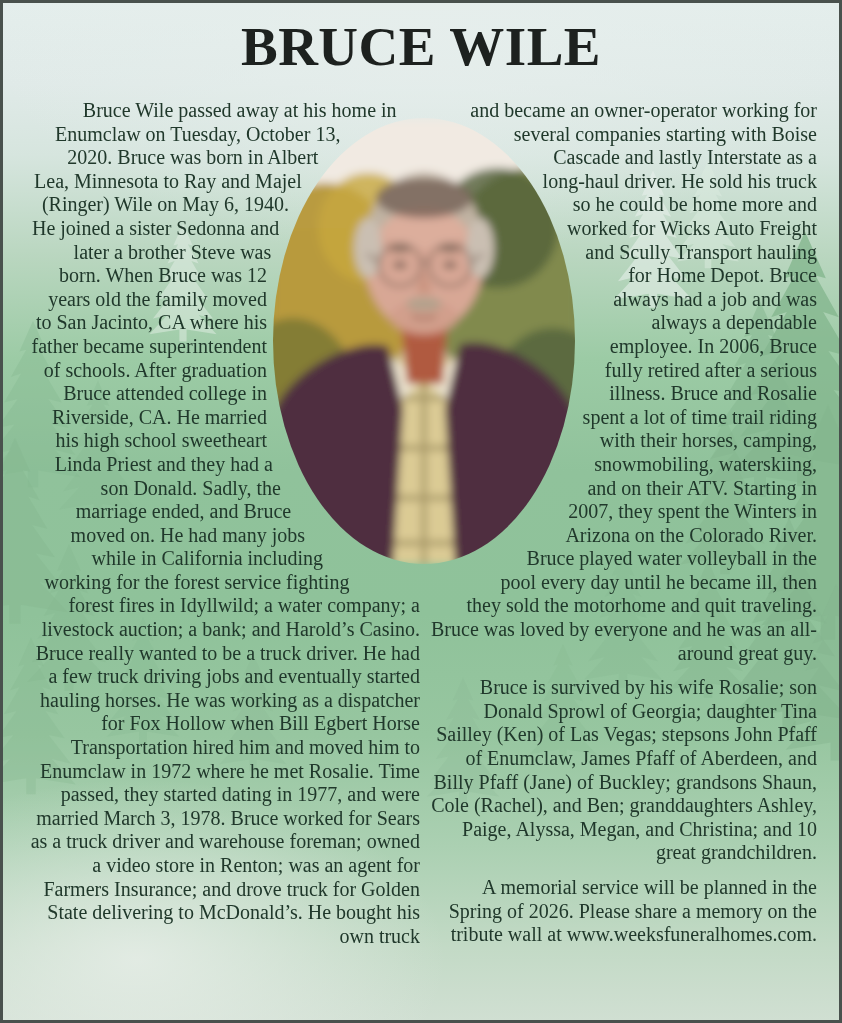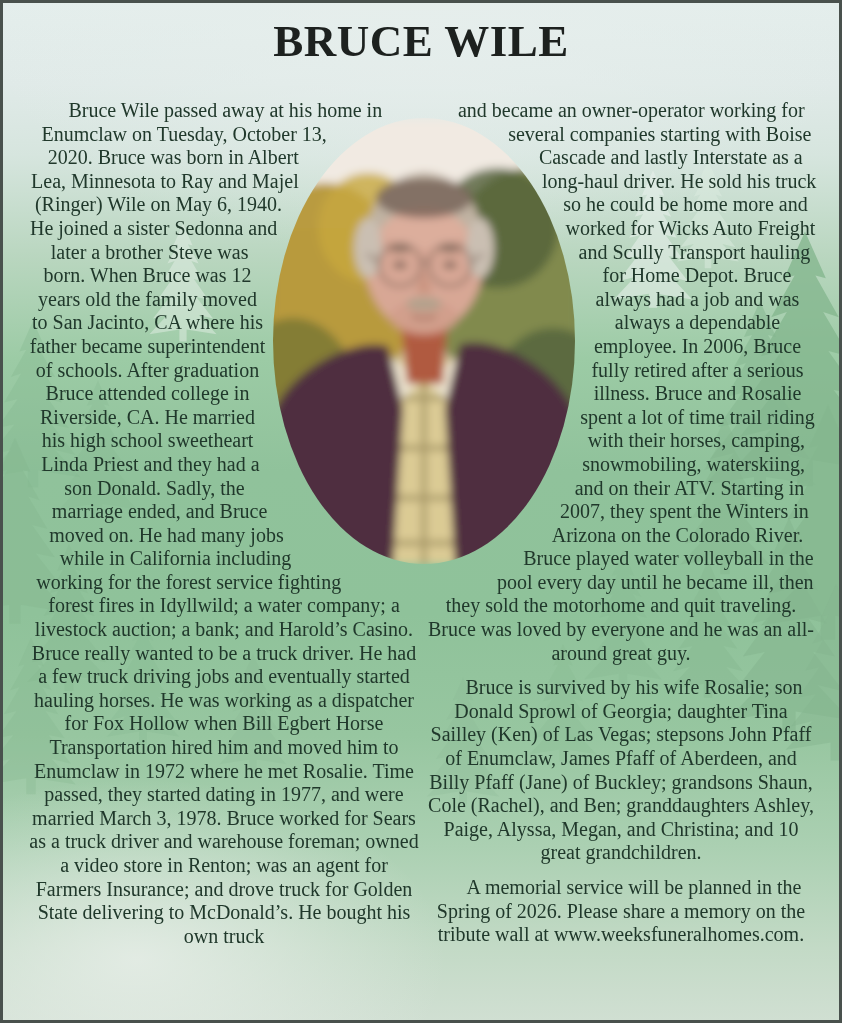--- a/index.html
+++ b/index.html
@@ -18,34 +18,34 @@
   .page::before {
     content:""; position:absolute; inset:0; pointer-events:none;
     background:
       radial-gradient(ellipse 430px 250px at 16% 94%, rgba(233,239,234,0.80), rgba(233,239,234,0) 72%),
       radial-gradient(ellipse 560px 300px at 50% 2%, rgba(230,238,236,0.85), rgba(230,238,236,0) 78%);
   }
   .bg-trees { position:absolute; inset:0; width:842px; height:1023px; pointer-events:none; }
   .title {
     position:absolute; top:12px; left:0; width:100%;
     margin:0; text-align:center;
-    font-size:45px; font-weight:bold; letter-spacing:0.5px;
+    font-size:55px; font-weight:bold; letter-spacing:0.5px;
     color:var(--title_color,#1d211f);
   }
   .photo {
     position:absolute; left:270px; top:115px;
     width:302px; height:446px;
     border-radius:50%; overflow:hidden;
   }
   .photo svg { display:block; }
   .col {
     position:absolute; width:392px;
     color:var(--text_color,#20382b);
     font-size:20px; line-height:23.6px;
-    text-align:center;
+    text-align:right;
   }
   .col-left  { left:25px;  top:96px; }
   .col-right { left:422px; top:96px; }
   .col p { margin:0 0 11px 0; }
   .col p.indent { text-indent:26px; }
   .wrap-left {
     float:right; width:153px; height:495px;
     shape-margin:6px;
     shape-outside:polygon(153px 22px,153px 493px,150px 493px,79px 464px,51px 434px,32px 404px,19px 374px,9px 344px,3px 314px,0px 257px,3px 200px,9px 170px,19px 140px,32px 110px,51px 80px,79px 50px,150px 22px);
   }

